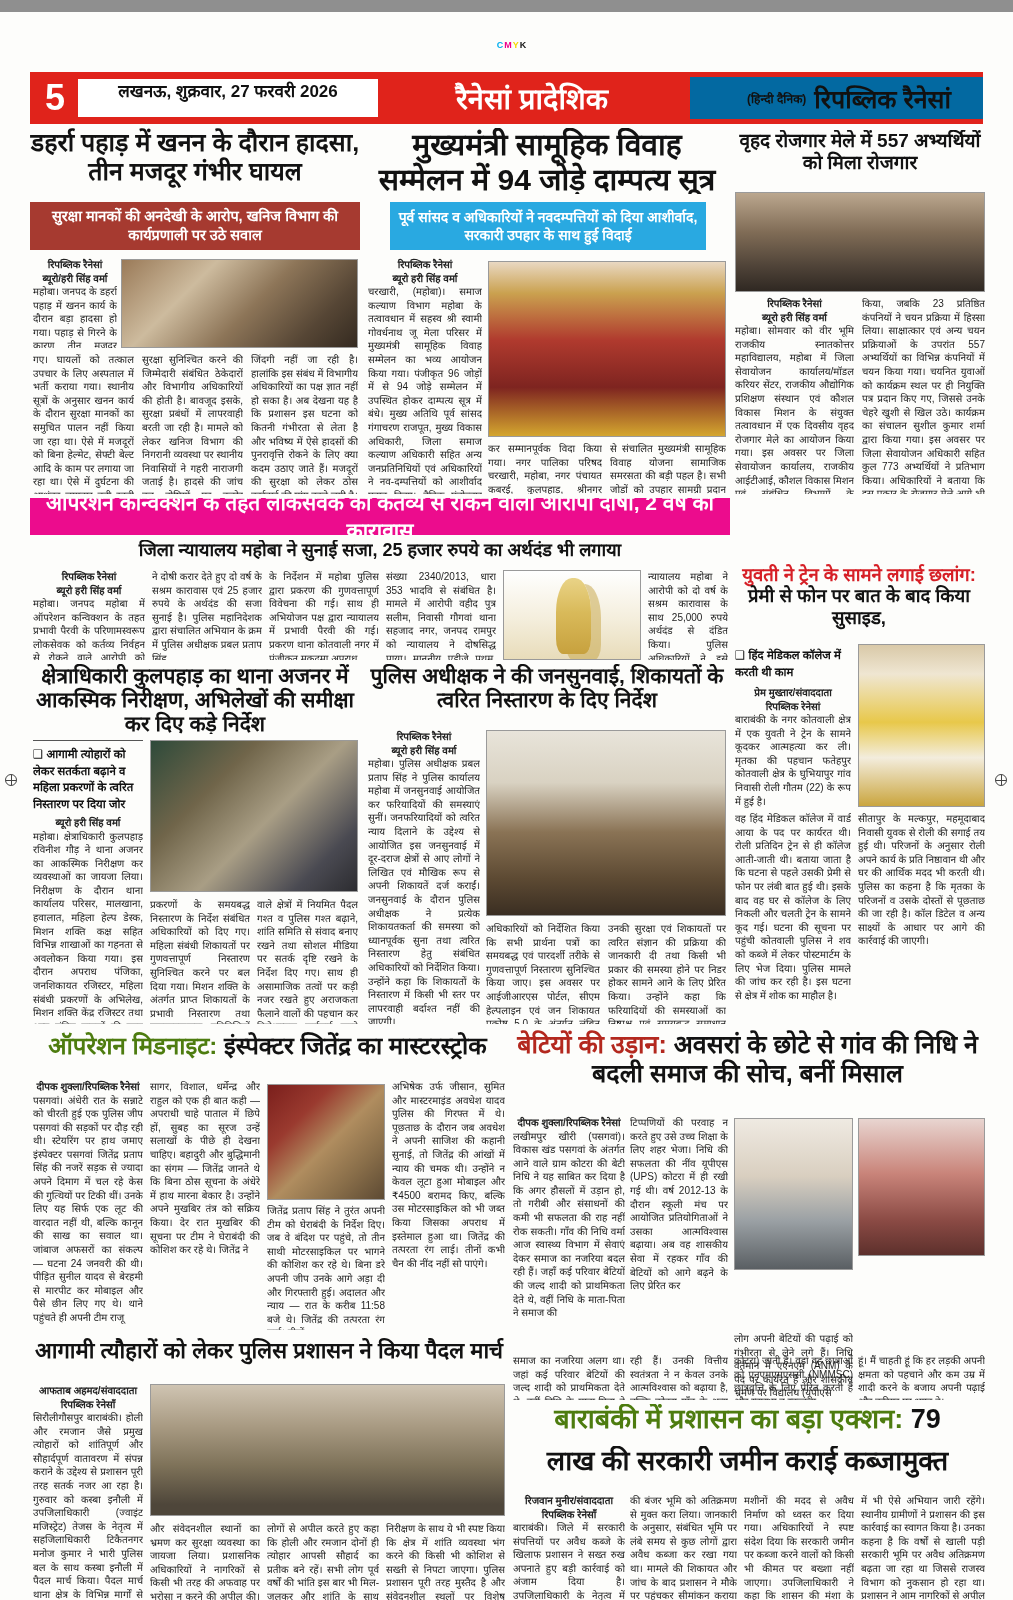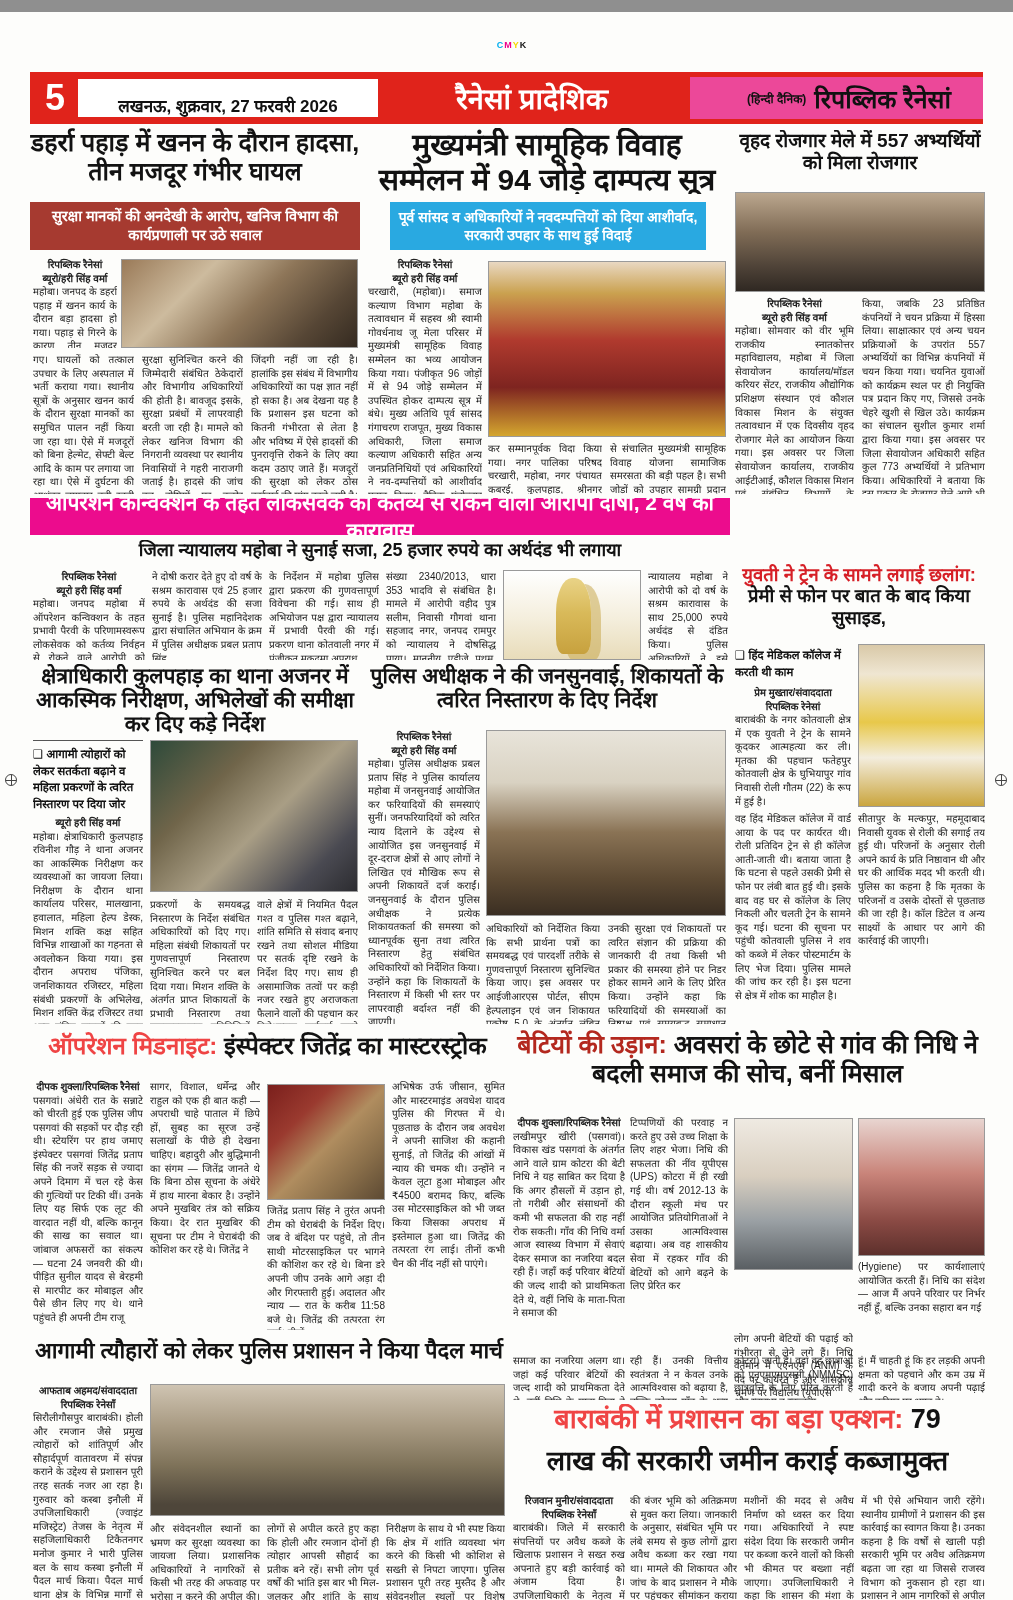--- a/index.html
+++ b/index.html
@@ -23,38 +23,38 @@
   .ph-selfie{background:linear-gradient(135deg,#7a1f1c 0%,#9a3a2f 28%,#b08d5f 52%,#8a6f4a 75%,#5d4a33 100%)}
   .ph-nidhi{background:linear-gradient(180deg,#efeae2 0%,#d9cfc0 38%,#9aa0a4 68%,#5a5f63 100%)}
   .ph-woman2{background:linear-gradient(180deg,#e8d5d0 0%,#c9847a 40%,#8a4a44 75%,#5d302c 100%)}
   .ph-march{background:linear-gradient(180deg,#cfc4b2 0%,#a89a82 32%,#7e7259 62%,#4e463a 92%)}
   .cmyk{font-size:9px;font-weight:700;letter-spacing:1px}
   .cmyk .c{color:#00aeef}.cmyk .m{color:#ec008c}.cmyk .y{color:#f5d800}.cmyk .k{color:#141414}
   .reg{width:12px;height:12px;border:1px solid #444;border-radius:50%;
        background:linear-gradient(#444,#444) center/1px 100% no-repeat,
                   linear-gradient(#444,#444) center/100% 1px no-repeat}
   .sq{width:14px;height:9px;display:inline-block;margin-right:1px}
-  .maroon{color:#b3281e}.magenta{color:#ef4444}.redhl{color:#d61f26}
+  .maroon{color:#b3281e}.magenta{color:#4d7c0f}.redhl{color:#d61f26}
 </style>
 </head>
 <body>
 
 <div class="sheet">
 
   <div class="abs cmyk" style="left:482px;top:28px;width:60px;height:14px;text-align:center">
     <span class="c">C</span><span class="m">M</span><span class="y">Y</span><span class="k">K</span>
   </div>
 
   <div class="abs" style="left:30px;top:60px;width:953px;height:52px;background:#e0231b">
     <div class="abs" style="left:4px;top:1px;width:42px;height:50px;color:#fff;font-size:36px;font-weight:700;text-align:center;line-height:50px">5</div>
-    <div class="abs" style="left:48px;top:7px;width:300px;height:38px;background:#fff;display:flex;align-items:flex-end;justify-content:center">
+    <div class="abs" style="left:48px;top:7px;width:300px;height:38px;background:#fff;display:flex;align-items:flex-start;justify-content:center">
       <span style="font-size:17px;font-weight:700;color:#111">लखनऊ, शुक्रवार, 27 फरवरी 2026</span>
     </div>
     <div class="abs" style="left:352px;top:6px;width:300px;height:42px;color:#fff;font-size:29px;font-weight:700;text-align:center;line-height:42px">रैनेसां प्रादेशिक</div>
-    <div class="abs" style="left:660px;top:5px;width:318px;height:42px;background:#ec4899;display:flex;align-items:center;justify-content:center;gap:8px">
+    <div class="abs" style="left:660px;top:5px;width:318px;height:42px;background:#0369a1;display:flex;align-items:center;justify-content:center;gap:8px">
       <span style="font-size:12px;font-weight:700;color:#111">(हिन्दी दैनिक)</span>
       <span style="font-size:25px;font-weight:700;color:#111">रिपब्लिक रैनेसां</span>
     </div>
   </div>
 
   <div class="abs hl" style="left:30px;top:116px;width:330px;height:66px;font-size:25px">डहर्रा पहाड़ में खनन के दौरान हादसा, तीन मजदूर गंभीर घायल</div>
   <div class="abs kick" style="left:30px;top:190px;width:330px;height:48px;background:#a63a30;font-size:14.5px">सुरक्षा मानकों की अनदेखी के आरोप, खनिज विभाग की कार्यप्रणाली पर उठे सवाल</div>
   <div class="abs" style="left:33px;top:246px;width:84px;height:90px">
     <div class="bl">रिपब्लिक रैनेसां</div>
     <div class="bl">ब्यूरो/हरी सिंह वर्मा</div>
@@ -149,21 +149,20 @@
     <span class="maroon">बेटियों की उड़ान:</span><span> अवसरां के छोटे से गांव की निधि ने बदली समाज की सोच, बनीं मिसाल</span>
   </div>
   <div class="abs" style="left:513px;top:1104px;width:112px;height:232px">
     <div class="bl">दीपक शुक्ला/रिपब्लिक रैनेसां</div>
     <div class="bc" style="height:216px">लखीमपुर खीरी (पसगवां)। विकास खंड पसगवां के अंतर्गत आने वाले ग्राम कोटरा की बेटी निधि ने यह साबित कर दिया है कि अगर हौसलों में उड़ान हो, तो गरीबी और संसाधनों की कमी भी सफलता की राह नहीं रोक सकती। गाँव की निधि वर्मा आज स्वास्थ्य विभाग में सेवाएं देकर समाज का नजरिया बदल रही हैं। जहाँ कई परिवार बेटियों की जल्द शादी को प्राथमिकता देते थे, वहीं निधि के माता-पिता ने समाज की</div>
   </div>
   <div class="abs bc" style="left:630px;top:1104px;width:98px;height:232px">टिप्पणियों की परवाह न करते हुए उसे उच्च शिक्षा के लिए शहर भेजा। निधि की सफलता की नींव यूपीएस (UPS) कोटरा में ही रखी गई थी। वर्ष 2012-13 के दौरान स्कूली मंच पर आयोजित प्रतियोगिताओं ने उसका आत्मविश्वास बढ़ाया। अब वह शासकीय सेवा में रहकर गाँव की बेटियों को आगे बढ़ने के लिए प्रेरित कर</div>
   <div class="abs photo ph-nidhi" style="left:734px;top:1106px;width:119px;height:152px"></div>
   <div class="abs photo ph-woman2" style="left:858px;top:1106px;width:127px;height:138px"></div>
   <div class="abs bc" style="left:734px;top:1320px;width:119px;height:74px">लोग अपनी बेटियों की पढ़ाई को गंभीरता से लेने लगे हैं। निधि वर्तमान में एएनएम (ANM) के पद पर कार्यरत हैं और शासकीय भ्रमण पर विद्यालय (यूपीएस</div>
-  <div class="abs bc" style="left:858px;top:1248px;width:127px;height:88px">(Hygiene) पर कार्यशालाएं आयोजित करती हैं। निधि का संदेश — आज मैं अपने परिवार पर निर्भर नहीं हूँ, बल्कि उनका सहारा बन गई</div>
   <div class="abs bc" style="left:513px;top:1342px;width:112px;height:46px">समाज का नजरिया अलग था। जहां कई परिवार बेटियों की जल्द शादी को प्राथमिकता देते थे, वहीं निधि के माता-पिता ने समाज को</div>
   <div class="abs bc" style="left:630px;top:1342px;width:98px;height:46px">रही हैं। उनकी वित्तीय स्वतंत्रता ने न केवल उनके आत्मविश्वास को बढ़ाया है, बल्कि कोटरा गाँव के अन्य परिवारों की सोच भी बदल दी है। अब गाँव के</div>
   <div class="abs bc" style="left:734px;top:1342px;width:119px;height:46px">कोटरा) जाती हैं। वहां वह छात्राओं को एनएमएमएससी (NMMSC) छात्रवृत्ति के लिए प्रेरित करती हैं और स्वास्थ्य व स्वच्छता</div>
   <div class="abs bc" style="left:858px;top:1342px;width:127px;height:46px">हूं। मैं चाहती हूं कि हर लड़की अपनी क्षमता को पहचाने और कम उम्र में शादी करने के बजाय अपनी पढ़ाई और करियर पर ध्यान दे।</div>
 
   <div class="abs hl" style="left:30px;top:1326px;width:478px;height:38px;font-size:22px">आगामी त्यौहारों को लेकर पुलिस प्रशासन ने किया पैदल मार्च</div>
   <div class="abs" style="left:33px;top:1372px;width:110px;height:216px">
     <div class="bl">आफताब अहमद/संवाददाता</div>
     <div class="bl">रिपब्लिक रेनेसाँ</div>
     <div class="bc" style="height:186px">सिरौलीगौसपुर बाराबंकी। होली और रमजान जैसे प्रमुख त्योहारों को शांतिपूर्ण और सौहार्दपूर्ण वातावरण में संपन्न कराने के उद्देश्य से प्रशासन पूरी तरह सतर्क नजर आ रहा है। गुरुवार को कस्बा इनौली में उपजिलाधिकारी (ज्वाइंट मजिस्ट्रेट) तेजस के नेतृत्व में सहजिलाधिकारी टिकैतनगर मनोज कुमार ने भारी पुलिस बल के साथ कस्बा इनौली में पैदल मार्च किया। पैदल मार्च थाना क्षेत्र के विभिन्न मार्गों से होकर गुजरा। इस दौरान अधिकारियों ने व्यापारियों एवं आम नागरिकों से संवाद कर भयमुक्त रहने का भरोसा दिया।</div>

